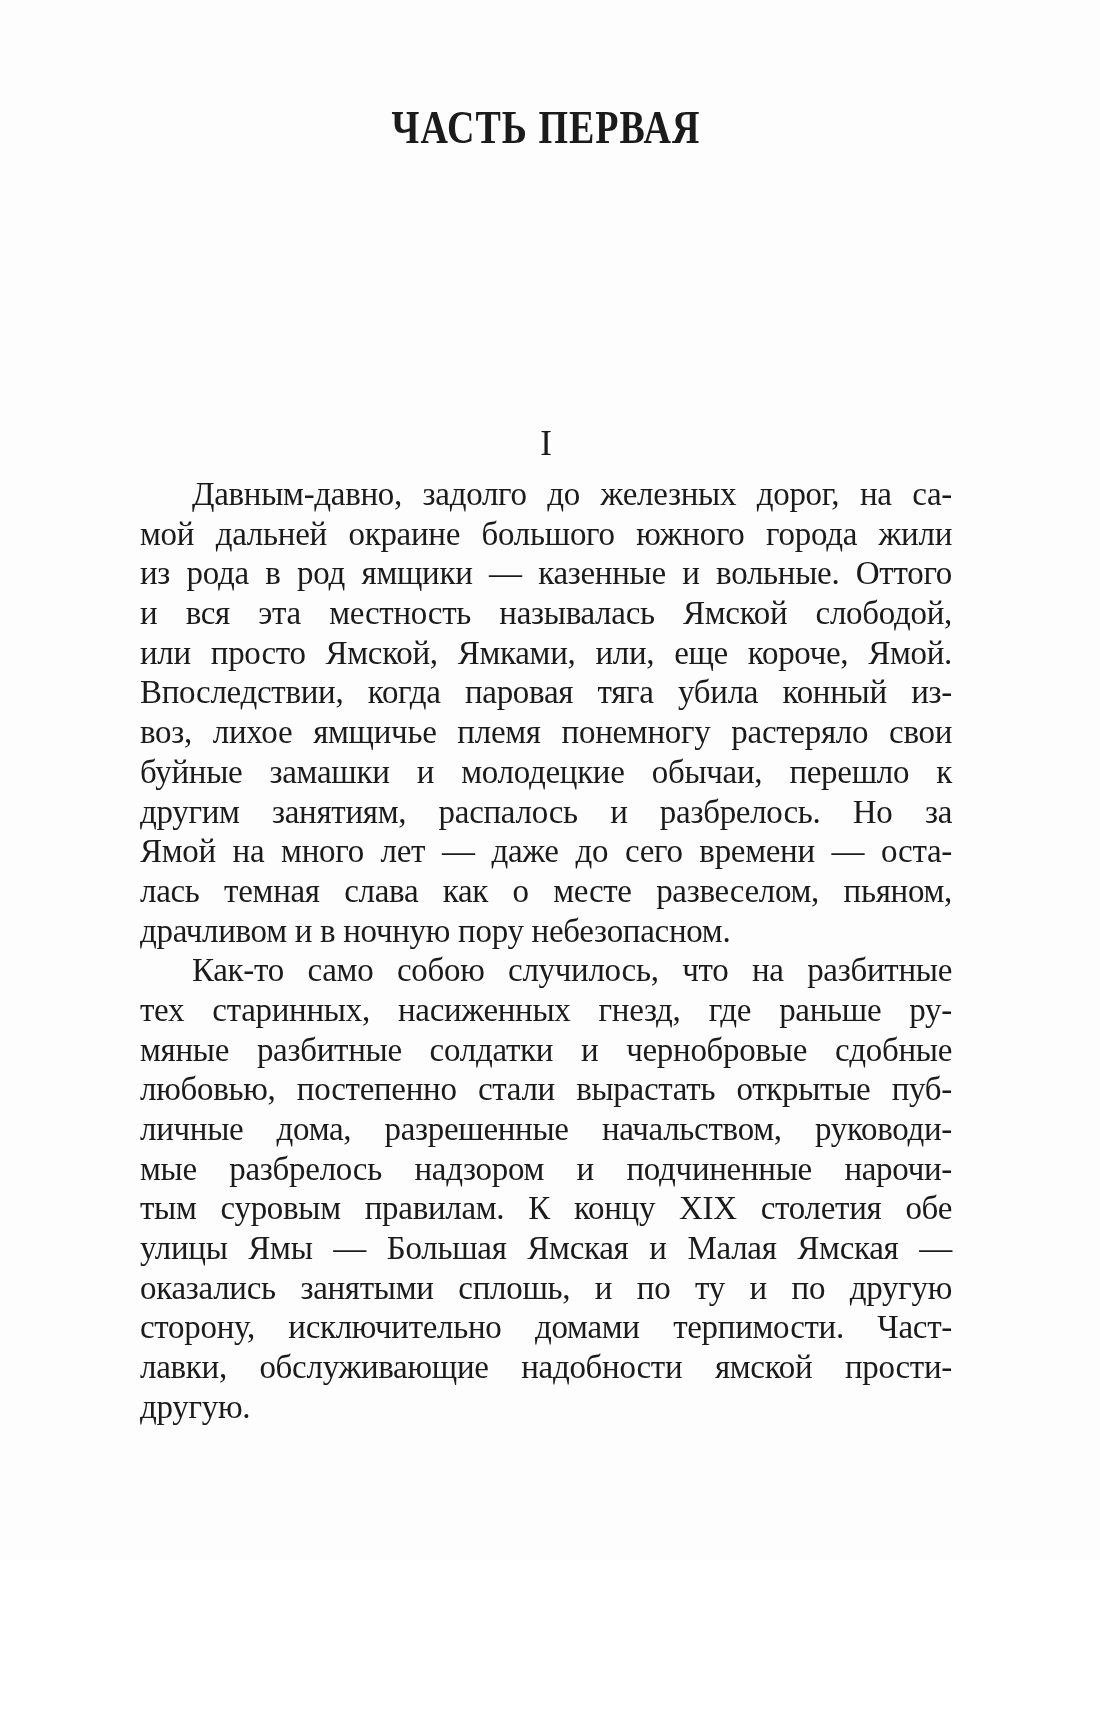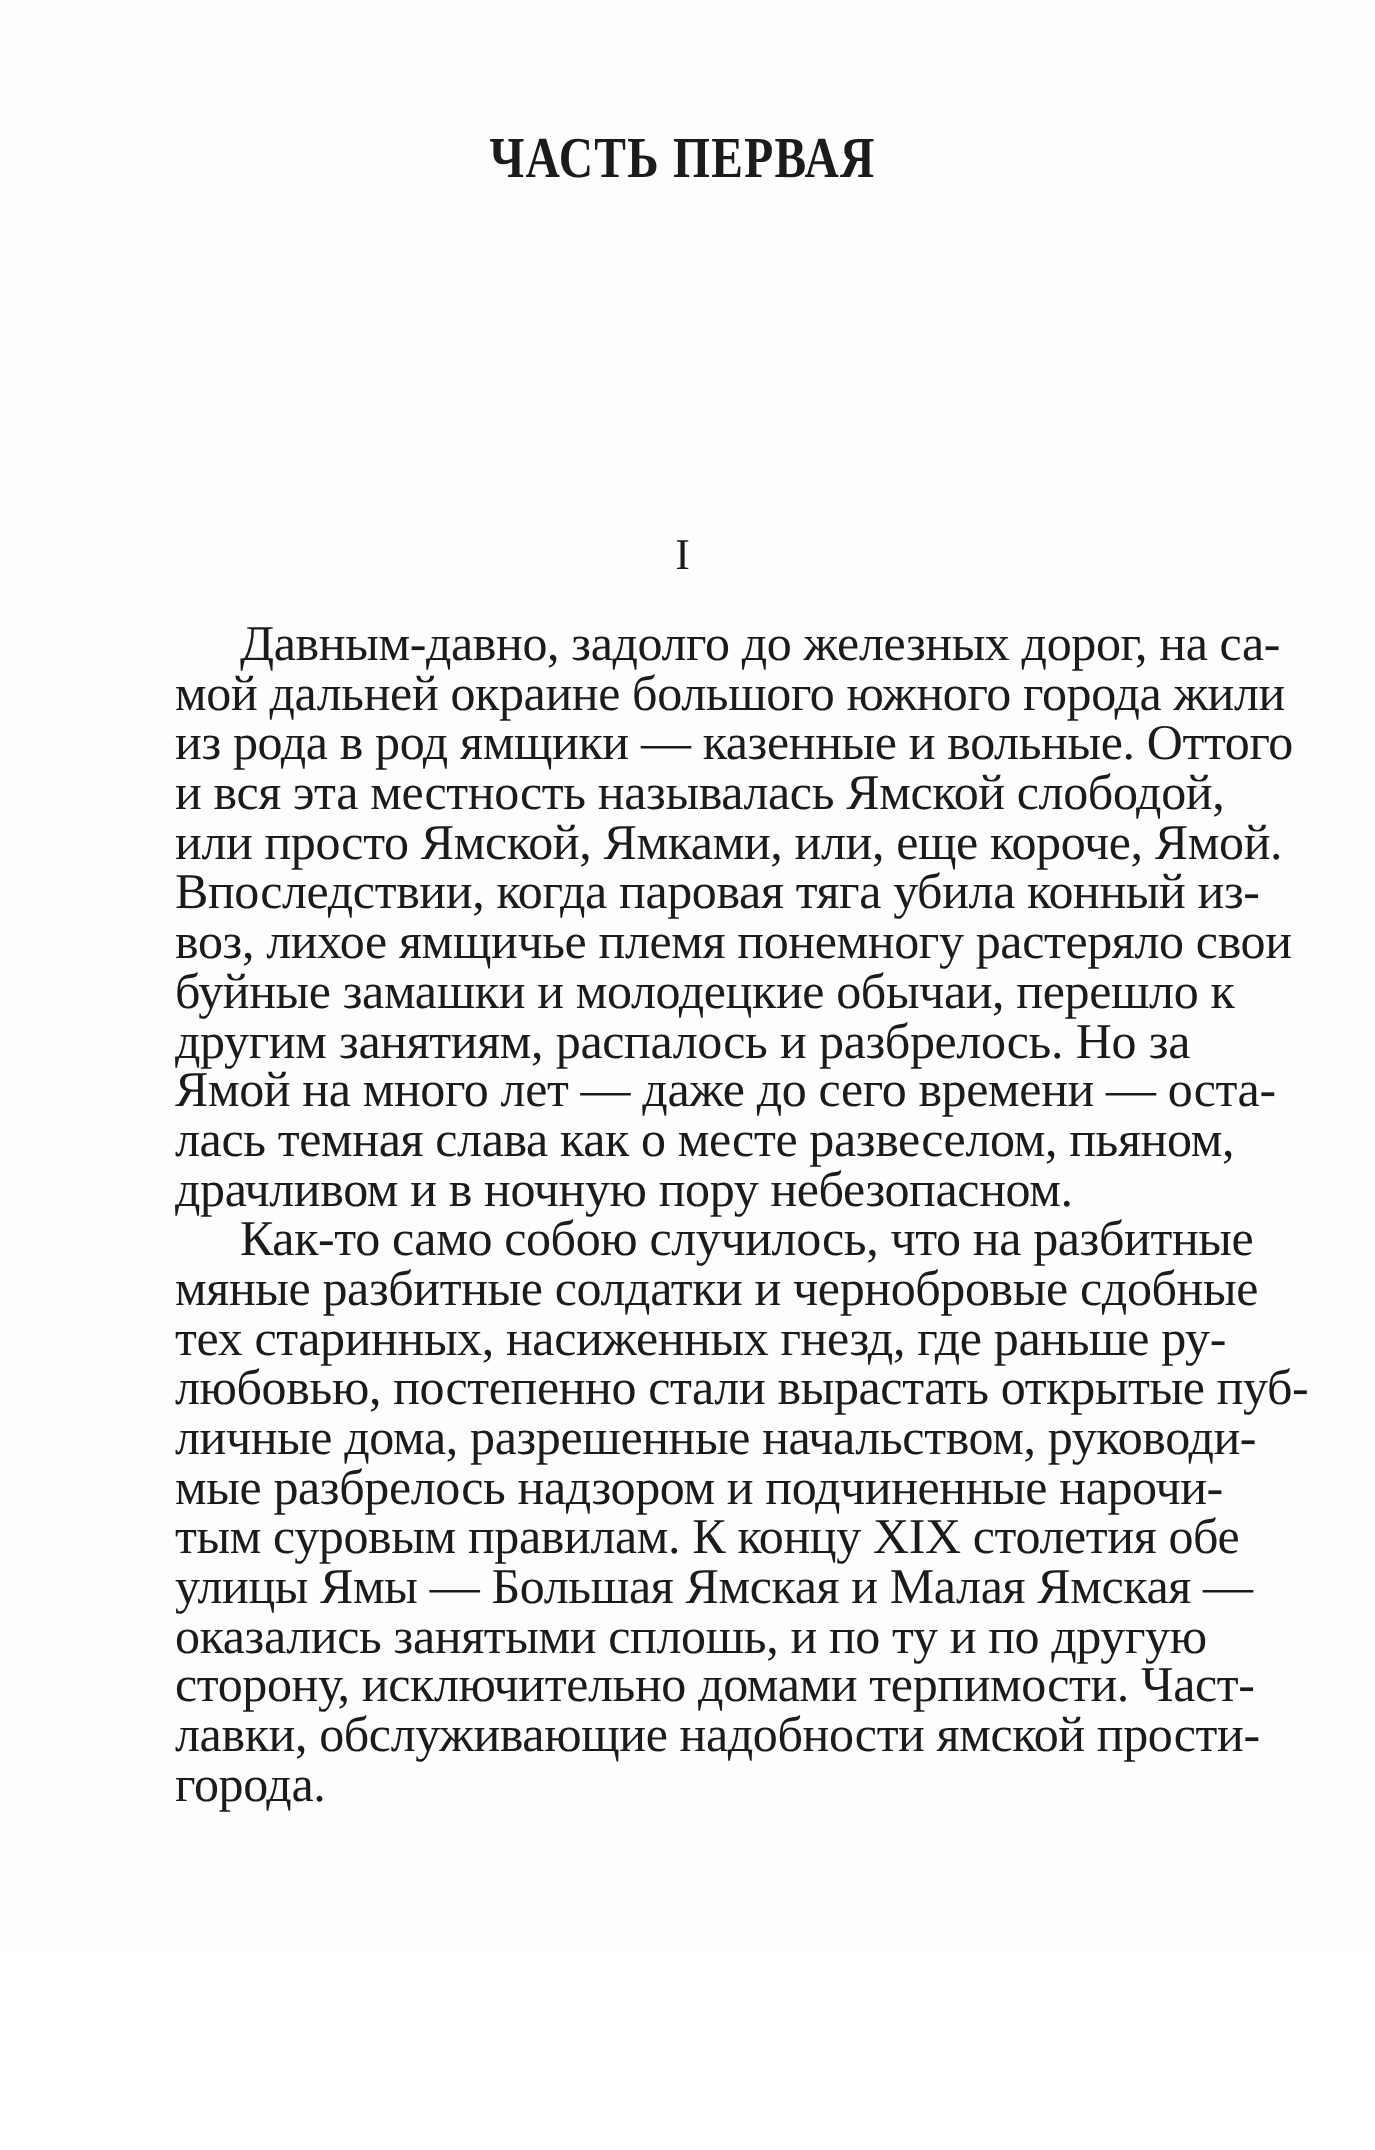--- a/index.html
+++ b/index.html
@@ -36,24 +36,24 @@
     top: 426px;
     left: 140px;
     width: 812px;
     text-align: center;
     font-size: 35px;
     line-height: 1;
     font-weight: 400;
   }
   .body-text {
     position: absolute;
-    top: 495px;
+    top: 475px;
     left: 140px;
     width: 812px;
-    font-size: 40px;
+    font-size: 33px;
     letter-spacing: -0.3px;
     line-height: 39.7px;
   }
   .line {
     text-align: justify;
     text-align-last: justify;
     text-justify: inter-word;
     white-space: nowrap;
     height: 39.7px;
   }
@@ -88,27 +88,27 @@
       <div class="line">и вся эта местность называлась Ямской слободой,</div>
       <div class="line">или просто Ямской, Ямками, или, еще короче, Ямой.</div>
       <div class="line">Впоследствии, когда паровая тяга убила конный из-</div>
       <div class="line">воз, лихое ямщичье племя понемногу растеряло свои</div>
       <div class="line">буйные замашки и молодецкие обычаи, перешло к</div>
       <div class="line">другим занятиям, распалось и разбрелось. Но за</div>
       <div class="line">Ямой на много лет — даже до сего времени — оста-</div>
       <div class="line">лась темная слава как о месте развеселом, пьяном,</div>
       <div class="line last">драчливом и в ночную пору небезопасном.</div>
       <div class="line indent">Как-то само собою случилось, что на разбитные</div>
+      <div class="line">тех старинных, насиженных гнезд, где раньше ру-</div>
       <div class="line">мяные разбитные солдатки и чернобровые сдобные</div>
-      <div class="line">тех старинных, насиженных гнезд, где раньше ру-</div>
       <div class="line">любовью, постепенно стали вырастать открытые пуб-</div>
       <div class="line">личные дома, разрешенные начальством, руководи-</div>
       <div class="line">мые разбрелось надзором и подчиненные нарочи-</div>
       <div class="line">тым суровым правилам. К концу XIX столетия обе</div>
       <div class="line">улицы Ямы — Большая Ямская и Малая Ямская —</div>
       <div class="line">оказались занятыми сплошь, и по ту и по другую</div>
       <div class="line">сторону, исключительно домами терпимости. Част-</div>
       <div class="line">лавки, обслуживающие надобности ямской прости-</div>
-      <div class="line last">города.</div>
+      <div class="line last">другую.</div>
     </div>
 
   <div class="page-number">7</div>
 </div>
 
 </body></html>

